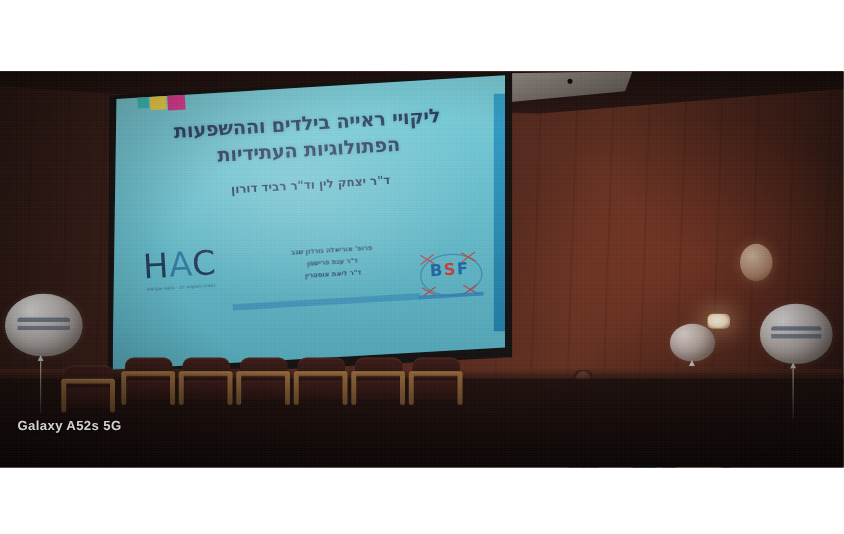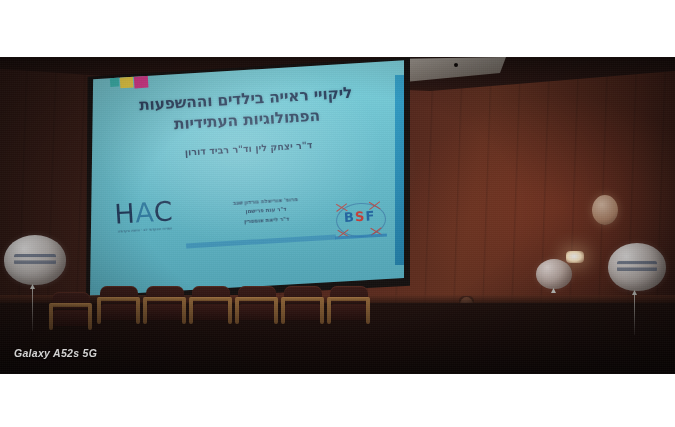--- a/index.html
+++ b/index.html
@@ -579,29 +579,28 @@
     background-image:
       repeating-linear-gradient(0deg, rgba(255,255,255,0.014) 0 1px, rgba(0,0,0,0.014) 1px 2px),
       repeating-linear-gradient(90deg, rgba(255,255,255,0.012) 0 1px, rgba(0,0,0,0.012) 1px 2px);
     pointer-events: none;
   }
 
   
   #watermark {
     position: absolute;
     left: 14px;
-    top: 290px;
+    top: 278px;
     font-family: "Liberation Sans", sans-serif;
     font-size: 10.5px;
     font-weight: 700;
     color: rgba(255,255,255,0.82);
     letter-spacing: 0.3px;
     text-shadow: 0 1px 2px rgba(0,0,0,0.8);
     z-index: 40;
-    font-style: italic;
   }
 </style>
 </head>
 <body>
 
 <div id="page-frame">
 
   <div id="photo">
 
     <div class="wall-base"></div>

